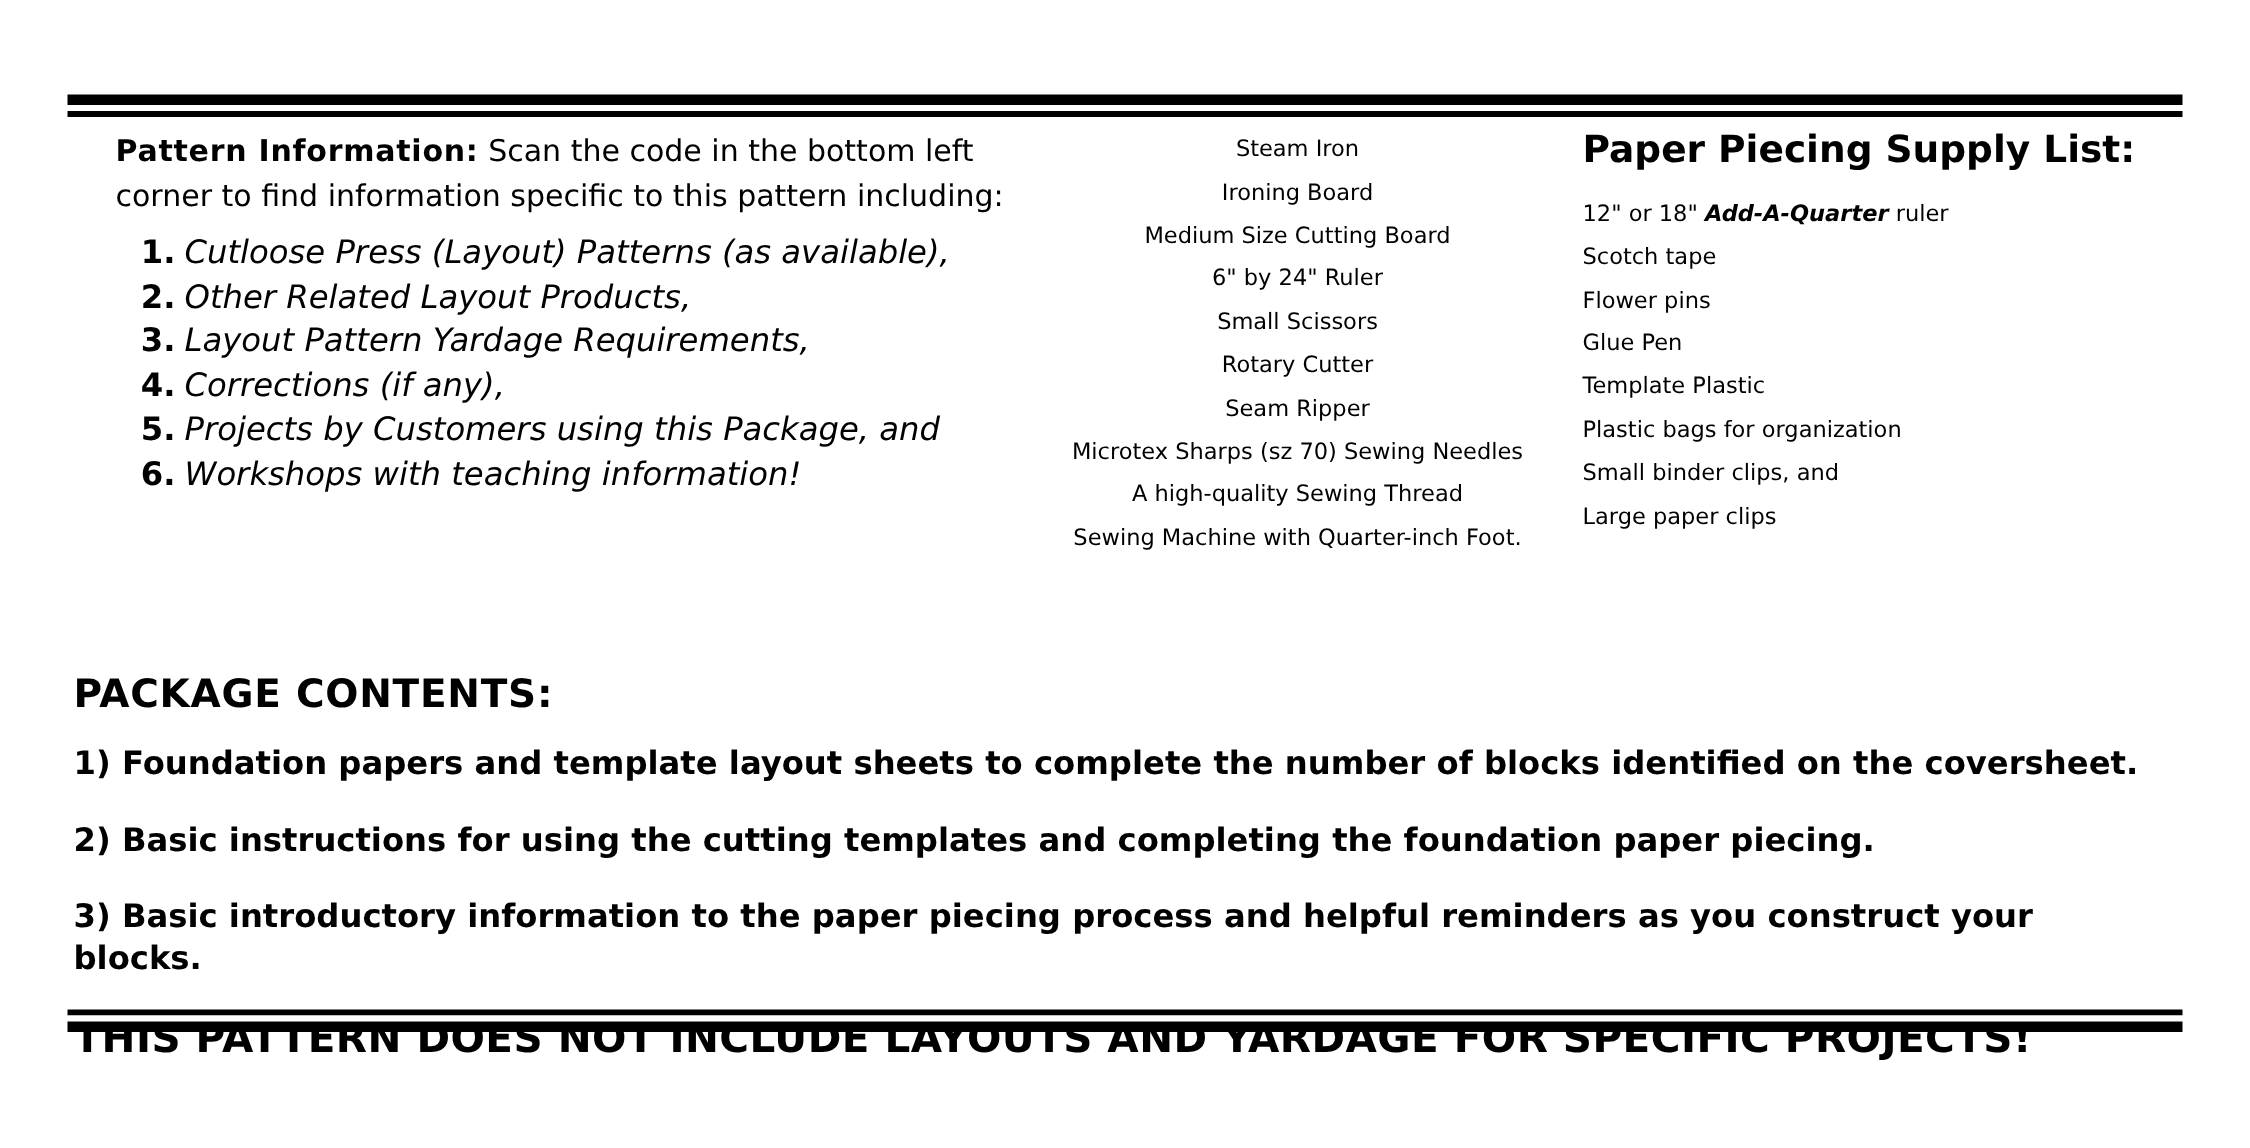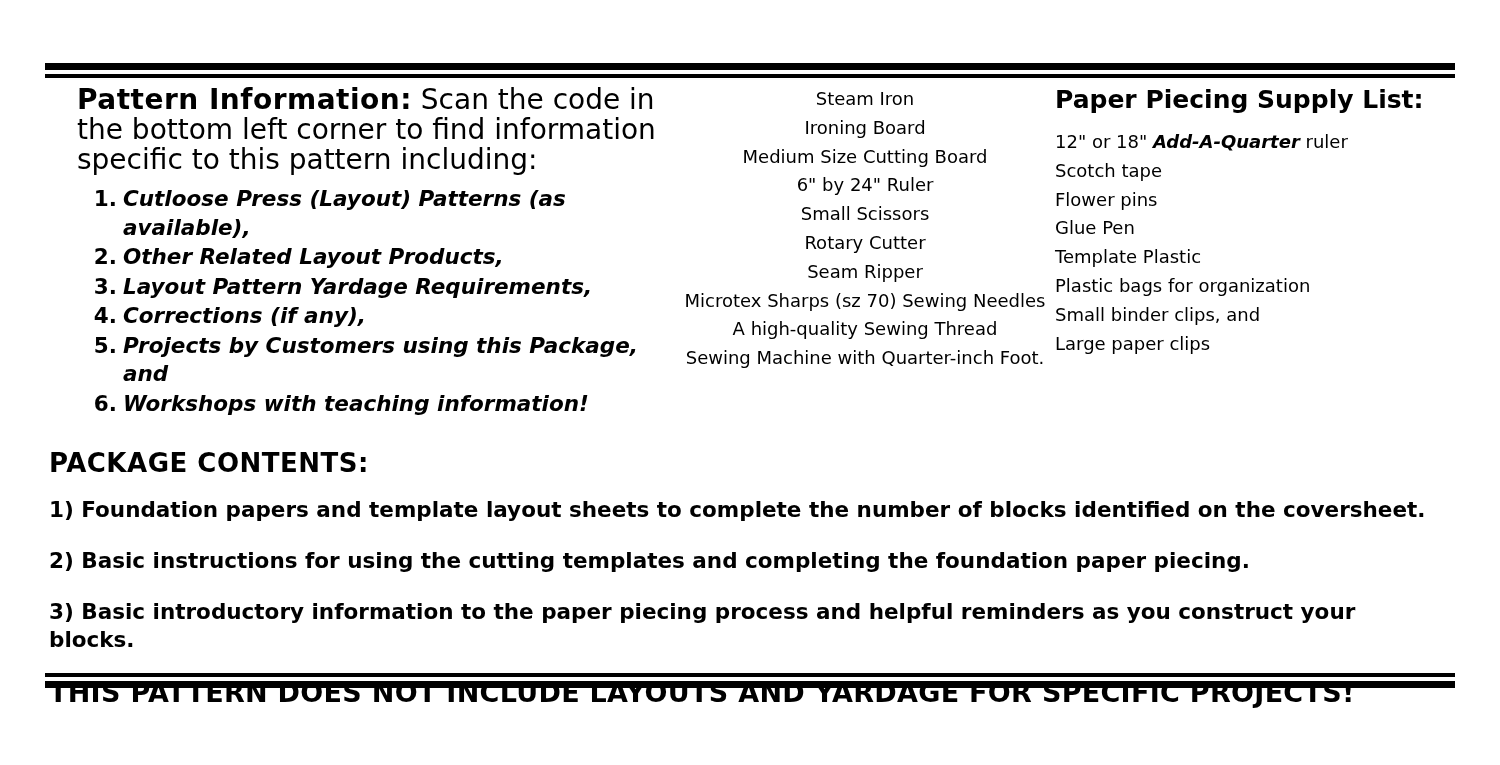--- a/index.html
+++ b/index.html
@@ -66,35 +66,34 @@
     box-sizing: border-box;
     text-align: center;
   }
   .col-right {
     width: 400px;
     box-sizing: border-box;
     text-align: left;
   }
 
   .intro-para {
-    font-size: 28px;
+    font-size: 20px;
     line-height: 30px;
     margin: 0;
   }
   .intro-label {
     font-weight: bold;
     letter-spacing: 0.5px;
   }
 
   ol.info-list {
     margin: 10px 0 0 0;
     padding-left: 46px;
     list-style: none;
     counter-reset: infolist;
-    font-weight: bold;
   }
   ol.info-list li {
     counter-increment: infolist;
     font-style: italic;
     font-size: 21.5px;
     line-height: 28.5px;
     position: relative;
     margin-bottom: 1px;
   }
   ol.info-list li::before {
@@ -108,21 +107,21 @@
     font-size: 21.5px;
   }
 
   .col-heading {
     font-size: 25px;
     font-weight: bold;
     margin: 0 0 14px 0;
     white-space: nowrap;
   }
   .supply-line {
-    font-size: 18px;
+    font-size: 15px;
     line-height: 28.8px;
     white-space: nowrap;
   }
   .supply-line.wrap {
     white-space: normal;
   }
   .bold-italic {
     font-weight: bold;
     font-style: italic;
   }

